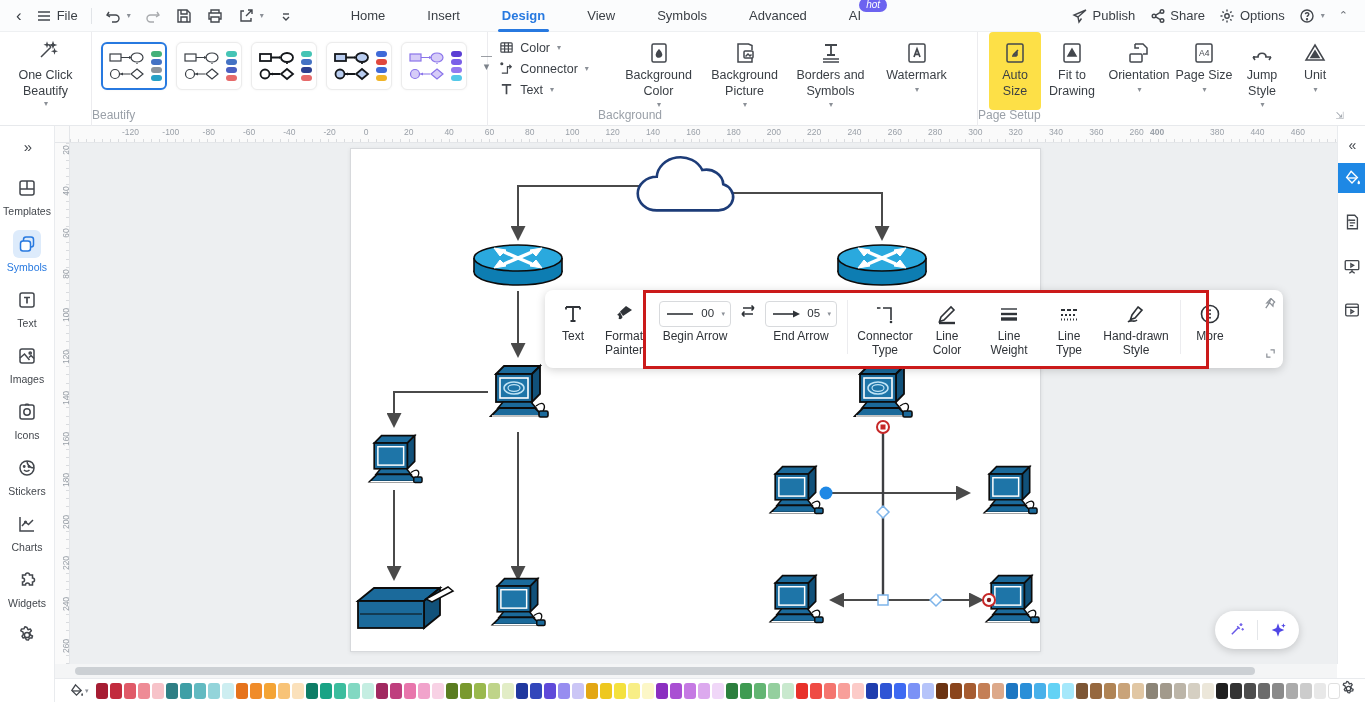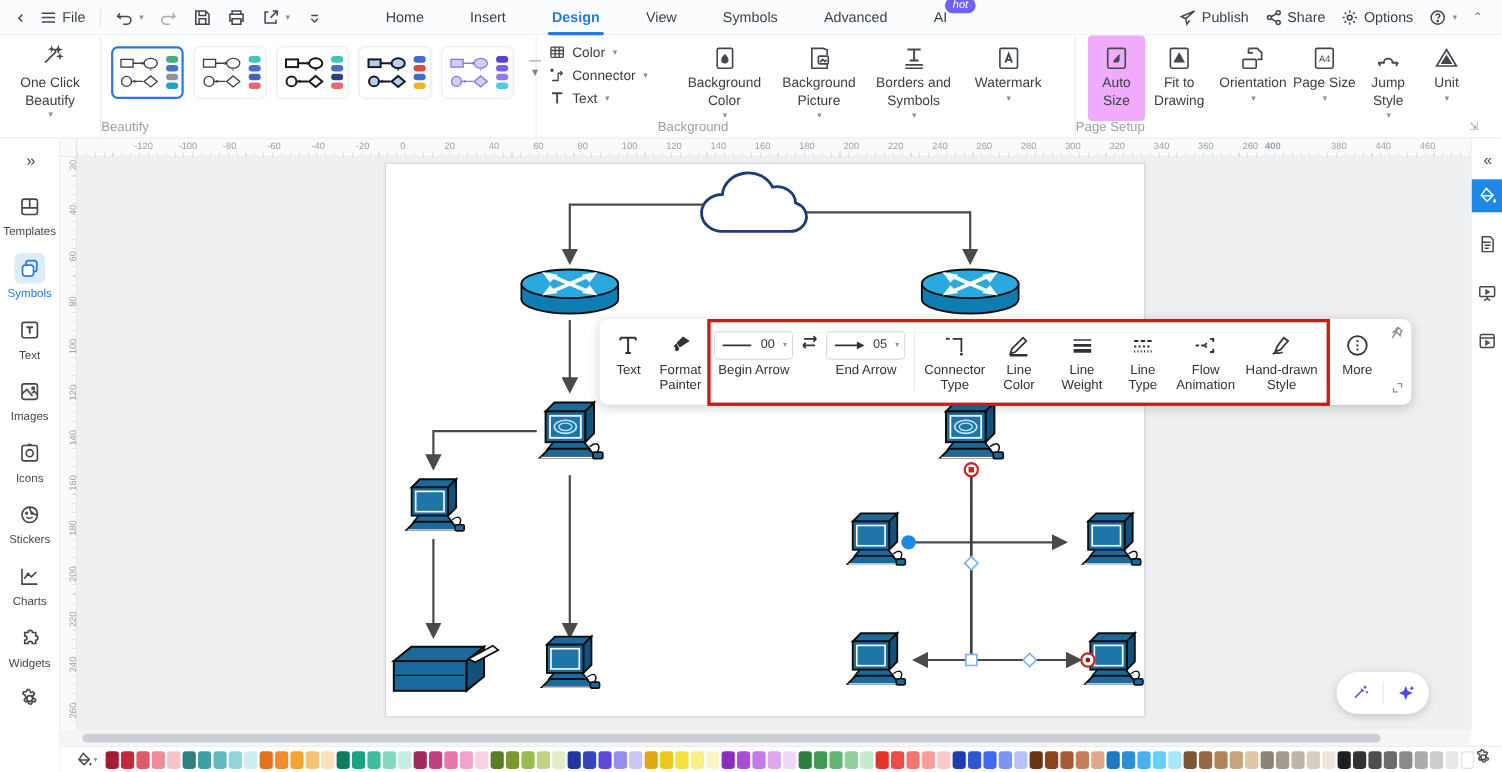--- a/index.html
+++ b/index.html
@@ -31,21 +31,21 @@
   .bthumb.selected { border:2px solid #2779e0; }
   .bpills { display:flex; flex-direction:column; gap:2px;}
   .bpill { width:11px; height:6px; border-radius:3px;}
   .gal-more { font-size:11px; color:#7d838b; margin-left:2px; cursor:pointer; line-height:1; text-align:center;}
   .fmt-col { display:flex; flex-direction:column; justify-content:center; gap:6px; padding:8px 16px 14px 18px;}
   .fmt-item { display:flex; align-items:center; gap:6px; font-size:12.5px; color:#3a3f45; cursor:pointer;}
   .fmt-item svg { width:15px; height:15px; stroke:#43474d; fill:none; stroke-width:1.3;}
   .rbig { width:86px; padding-top:9px; display:flex; flex-direction:column; align-items:center; text-align:center; font-size:12.5px; color:#3a3f45; line-height:1.25; cursor:pointer; border-radius:4px;}
   .rbig svg { width:24px; height:24px; stroke:#43474d; fill:none; stroke-width:1.5; margin-bottom:3px;}
   .rbig .caret { margin-top:1px;}
-  .rbig.hl { background:#f0abfc;}
+  .rbig.hl { background:#fde047;}
   .grp-expand { position:absolute; right:6px; bottom:5px; color:#9aa0a8; font-size:10px; cursor:pointer;}
 
   
   #left-sidebar { position:absolute; left:0; top:126px; width:55px; height:576px; background:#fff; border-right:1px solid #e9ebee; display:flex; flex-direction:column; align-items:center; z-index:20;}
   .ls-expand { margin:12px 0 6px; color:#43474d; font-size:15px; letter-spacing:-2px; cursor:pointer;}
   .ls-item { display:flex; flex-direction:column; align-items:center; margin-top:13px; cursor:pointer; color:#43474d;}
   .ls-item .ic { width:28px; height:28px; border-radius:6px; display:flex; align-items:center; justify-content:center;}
   .ls-item svg { width:20px; height:20px; stroke:#43474d; fill:none; stroke-width:1.5;}
   .ls-item .lbl { font-size:10.5px; margin-top:3px; color:#43474d;}
   .ls-item.active .ic { background:#ddebfb;}
@@ -804,31 +804,20 @@
   <div class="ft-item" style="width:54px;">
     <div class="fico">
         <svg viewBox="0 0 24 24">
           <path d="M4 8h4M10 8h4M16 8h4" stroke-width="2"></path>
           <path d="M4 13h2M8 13h2M12 13h2M16 13h2" stroke-width="2"></path>
           <path d="M4 17.5h1M7 17.5h1M10 17.5h1M13 17.5h1M16 17.5h1M19 17.5h1" stroke-width="2"></path>
         </svg>
       </div>
     <span class="ft-lbl">Line Type</span>
   </div>
-  <div class="ft-item" style="width:70px;">
-    <div class="fico">
-        <svg viewBox="0 0 24 24">
-          <path d="M3 12h3M8 12h3" stroke-width="1.8"></path>
-          <path d="M11 12l2-2M11 12l2 2" fill="none"></path>
-          <path d="M16 6h3v3M16 18h3v-3" fill="none"></path>
-          <path d="M19 6v2M19 16v2" stroke-width="1.4" stroke-dasharray="2 2"></path>
-        </svg>
-      </div>
-    <span class="ft-lbl">Flow Animation</span>
-  </div>
   <div class="ft-item" style="width:80px;">
     <div class="fico">
         <svg viewBox="0 0 24 24">
           <path d="M14 5l4 3-7 8-4.5 1.5L8 13z" fill="none"></path>
           <path d="M4 20c3-3 6 1 9-2" fill="none"></path>
         </svg>
       </div>
     <span class="ft-lbl">Hand-drawn Style</span>
   </div>
 

